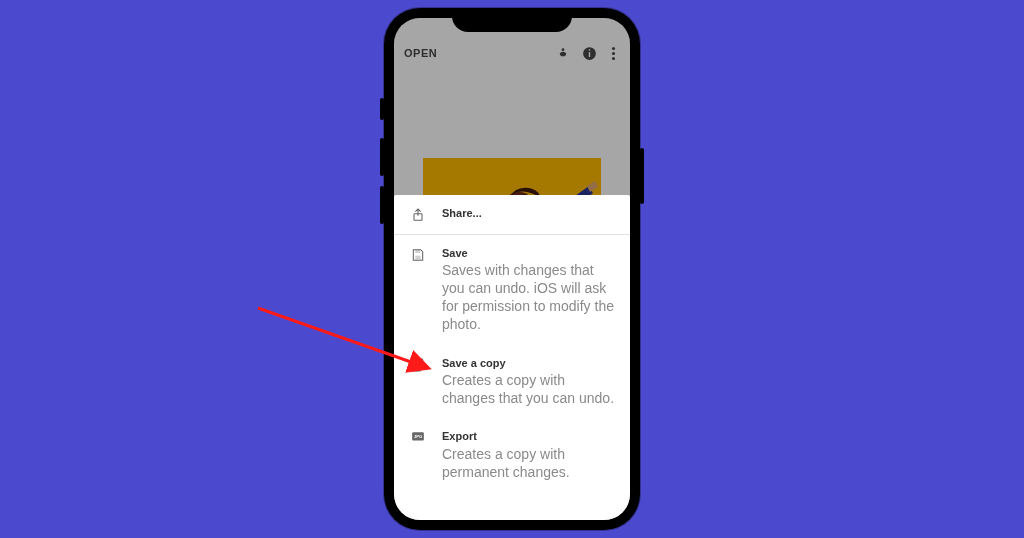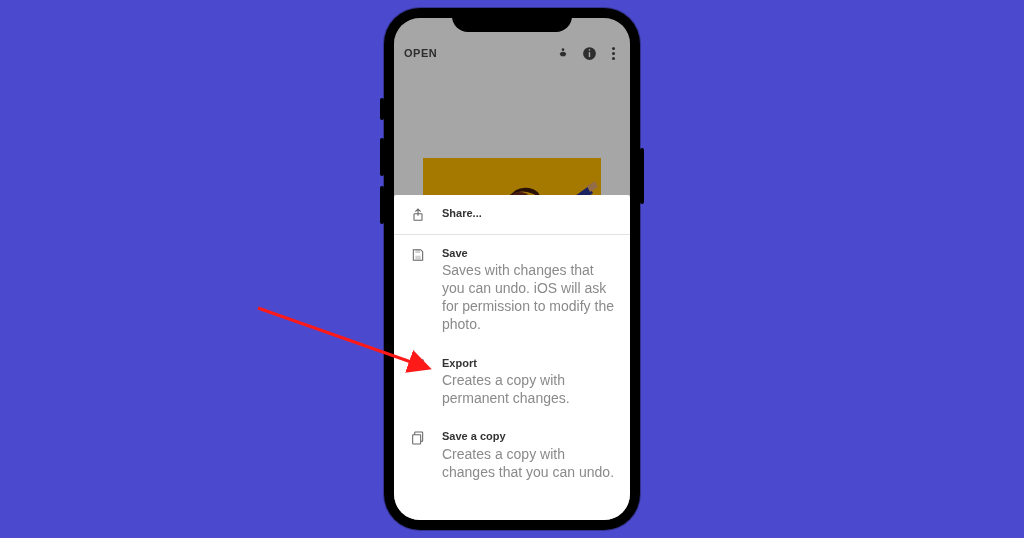--- a/index.html
+++ b/index.html
@@ -273,44 +273,44 @@
               </svg>
             </span>
             <div class="txt">
               <div class="title">Save</div>
               <div class="sub">Saves with changes that you can undo. iOS will ask for permission to modify the photo.</div>
             </div>
           </div>
 
           <div class="sheet-row">
             <span class="icon">
+              <svg viewBox="0 0 24 24" width="16" height="16" fill="none" stroke="currentColor" stroke-width="1.6">
+                <rect x="7" y="3" width="12" height="14" rx="1"></rect>
+                <rect x="4" y="7" width="12" height="14" rx="1" fill="#fff"></rect>
+              </svg>
+            </span>
+            <div class="txt">
+              <div class="title">Save a copy</div>
+              <div class="sub">Creates a copy with changes that you can undo.</div>
+            </div>
+          </div>
+
+          <div class="sheet-row">
+            <span class="icon">
               <svg viewBox="0 0 24 24" width="18" height="14">
                 <rect x="2" y="4" width="20" height="14" rx="2" fill="#666"></rect>
                 <text x="12" y="14" text-anchor="middle" font-size="7" font-weight="700" fill="#fff">JPG</text>
               </svg>
             </span>
             <div class="txt">
               <div class="title">Export</div>
               <div class="sub">Creates a copy with permanent changes.</div>
             </div>
           </div>
 
-          <div class="sheet-row">
-            <span class="icon">
-              <svg viewBox="0 0 24 24" width="16" height="16" fill="none" stroke="currentColor" stroke-width="1.6">
-                <rect x="7" y="3" width="12" height="14" rx="1"></rect>
-                <rect x="4" y="7" width="12" height="14" rx="1" fill="#fff"></rect>
-              </svg>
-            </span>
-            <div class="txt">
-              <div class="title">Save a copy</div>
-              <div class="sub">Creates a copy with changes that you can undo.</div>
-            </div>
-          </div>
-
         </div>
 
       </div>
     </div>
 
     <div class="home-indicator"></div>
   </div>
 
 </div>
 

